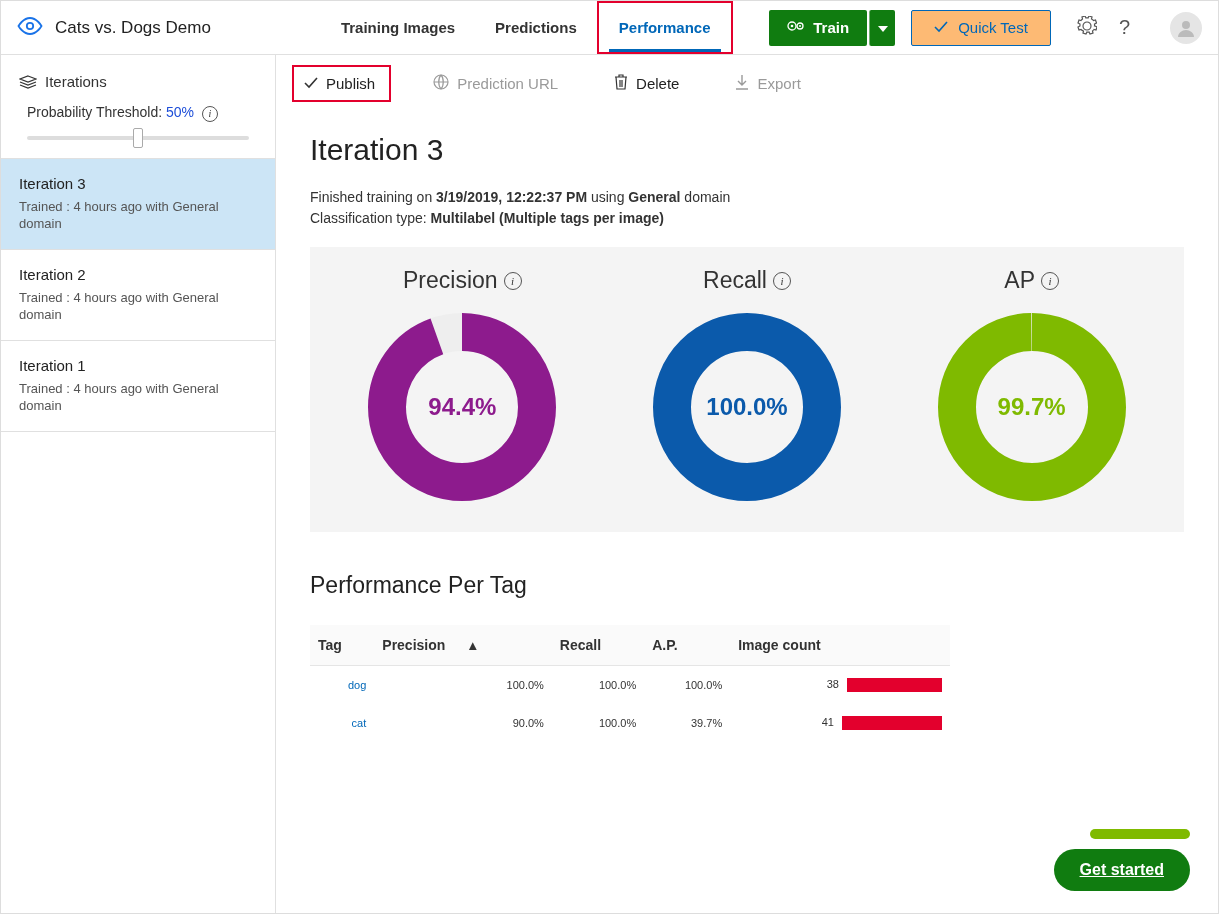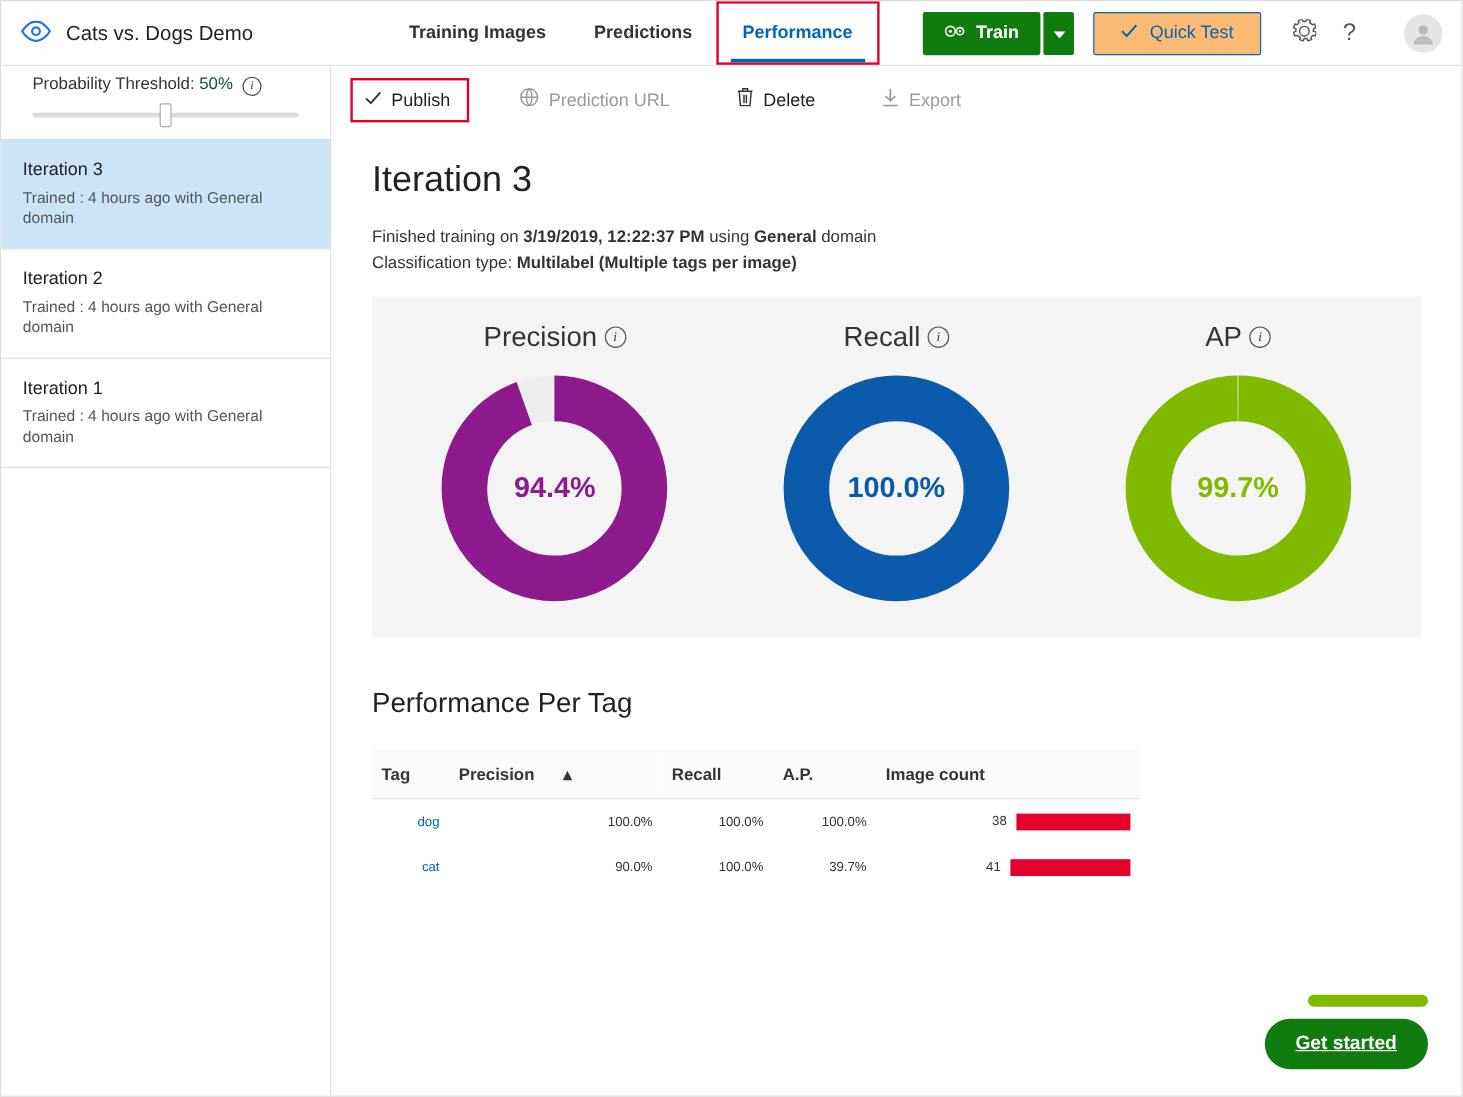--- a/index.html
+++ b/index.html
@@ -17,21 +17,21 @@
   .btn-quick { background:#fdba74; border:1px solid #0067b8; color:#0067b8; height:36px; padding:0 22px; margin-left:16px; font-size:15px; border-radius:2px; cursor:pointer; display:flex; align-items:center;}
   .nav-icons { display:flex; align-items:center; gap:22px; margin-left:26px; color:#555;}
   .avatar { width:32px; height:32px; border-radius:50%; background:#e5e5e5; display:flex; align-items:center; justify-content:center; color:#888; margin-left:18px;}
   .gear {width:20px; height:20px;}
 
   .body { display:flex; height: calc(100% - 54px); }
   .sidebar { width: 275px; border-right:1px solid #e0e0e0; background:#fff; }
   .side-head { display:flex; align-items:center; padding: 18px 18px 8px; font-size:15px; color:#333;}
   .side-head svg { margin-right:8px;}
   .thresh { padding: 6px 26px 14px; font-size:14px; }
-  .thresh-val { color:#14532d; }
+  .thresh-val { color:#1d4ed8; }
   .thresh-info { display:inline-flex; width:16px; height:16px; border:1px solid #555; border-radius:50%; font-size:10px; align-items:center; justify-content:center; margin-left:4px; font-style:italic; font-family:serif;}
   .slider-wrap { padding: 0 26px 18px; }
   .slider { width:100%; height:4px; background:#ddd; position:relative; border-radius:2px;}
   .slider-handle { position:absolute; left:50%; top:-8px; width:10px; height:20px; background:#fff; border:1px solid #aaa; border-radius:2px; transform:translateX(-50%);}
   .iter-item { padding:16px 18px; border-top:1px solid #e0e0e0; cursor:pointer;}
   .iter-item:last-child{border-bottom:1px solid #e0e0e0;}
   .iter-item.selected { background:#cce5f6; }
   .iter-title { font-size:15px; color:#222; margin-bottom:6px;}
   .iter-sub { font-size:13px; color:#555; line-height:1.35;}
 
@@ -118,20 +118,26 @@
       <svg width="22" height="22" viewBox="0 0 22 22">
           <circle cx="11" cy="8" r="4" fill="#bbb"></circle>
           <path d="M3 20c0-4 4-7 8-7s8 3 8 7" fill="#bbb"></path>
         </svg>
     </span>
   </div>
 </div>
 
 <div class="body">
   <div class="sidebar">
+    <div class="side-head">
+      <svg width="18" height="14" viewBox="0 0 18 14">
+          <path d="M9 1l8 3-8 3-8-3 8-3zm-8 6l8 3 8-3M1 10l8 3 8-3" fill="none" stroke="#333" stroke-width="1.2"></path>
+        </svg>
+      <span>Iterations</span>
+    </div>
     <div class="thresh">
       <span>Probability Threshold:</span>
       <span class="thresh-val">50%</span>
       <span class="thresh-info">i</span>
     </div>
     <div class="slider-wrap">
       <div class="slider">
         <div class="slider-handle"></div>
       </div>
     </div>

